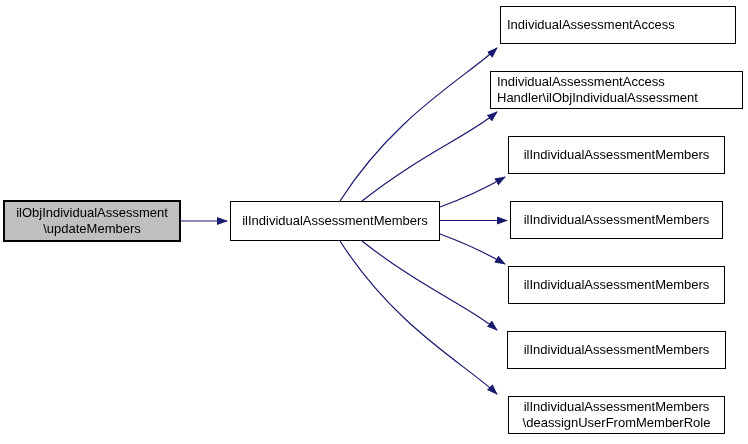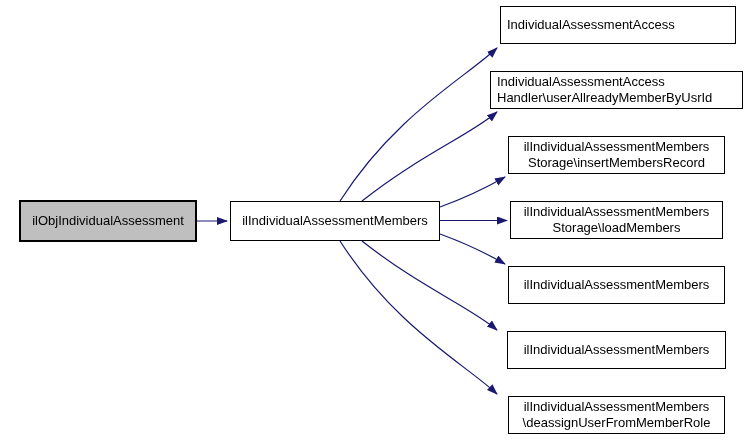--- a/index.html
+++ b/index.html
@@ -43,40 +43,39 @@
       </defs>
       <path d="M181,221 H227" fill="none" stroke="#191970" stroke-width="1.2" marker-end="url(#arrow)"></path>
       <path d="M340,201 C395,115 465,78 497,48" fill="none" stroke="#191970" stroke-width="1.2" marker-end="url(#arrow)"></path>
       <path d="M362,201 C420,155 470,135 497,112" fill="none" stroke="#191970" stroke-width="1.2" marker-end="url(#arrow)"></path>
       <path d="M440,207 C462,199 484,189 505,177" fill="none" stroke="#191970" stroke-width="1.2" marker-end="url(#arrow)"></path>
       <path d="M440,220.5 H507" fill="none" stroke="#191970" stroke-width="1.2" marker-end="url(#arrow)"></path>
       <path d="M440,234 C462,242 484,252 505,264" fill="none" stroke="#191970" stroke-width="1.2" marker-end="url(#arrow)"></path>
       <path d="M362,241 C420,287 470,307 497,330" fill="none" stroke="#191970" stroke-width="1.2" marker-end="url(#arrow)"></path>
       <path d="M340,241 C395,327 465,364 497,394" fill="none" stroke="#191970" stroke-width="1.2" marker-end="url(#arrow)"></path>
     </svg>
-    <div class="node highlight" style="left: 19px; top: 200px; width: 178px; height: 42px;">
+    <div class="node highlight" style="left: 3px; top: 200px; width: 178px; height: 42px;">
       <span>ilObjIndividualAssessment</span>
+      <span>\updateMembers</span>
     </div>
     <div class="node" style="left: 230px; top: 201px; width: 210px; height: 40px;">
       <span>ilIndividualAssessmentMembers</span>
     </div>
     <div class="node align-left" style="left: 500px; top: 6px; width: 236px; height: 38px;">
       <span>IndividualAssessmentAccess</span>
     </div>
     <div class="node align-left" style="left: 490px; top: 71px; width: 253px; height: 38px;">
       <span>IndividualAssessmentAccess</span>
-      <span>Handler\userAllreadyMemberByUsrId</span>
+      <span>Handler\ilObjIndividualAssessment</span>
     </div>
     <div class="node" style="left: 508px; top: 136px; width: 217px; height: 38px;">
       <span>ilIndividualAssessmentMembers</span>
-      <span>Storage\insertMembersRecord</span>
     </div>
     <div class="node" style="left: 510px; top: 201px; width: 213px; height: 38px;">
       <span>ilIndividualAssessmentMembers</span>
-      <span>Storage\loadMembers</span>
     </div>
     <div class="node" style="left: 508px; top: 266px; width: 217px; height: 38px;">
       <span>ilIndividualAssessmentMembers</span>
     </div>
     <div class="node" style="left: 507px; top: 331px; width: 219px; height: 38px;">
       <span>ilIndividualAssessmentMembers</span>
     </div>
     <div class="node" style="left: 508px; top: 396px; width: 217px; height: 38px;">
       <span>ilIndividualAssessmentMembers</span>
       <span>\deassignUserFromMemberRole</span>

